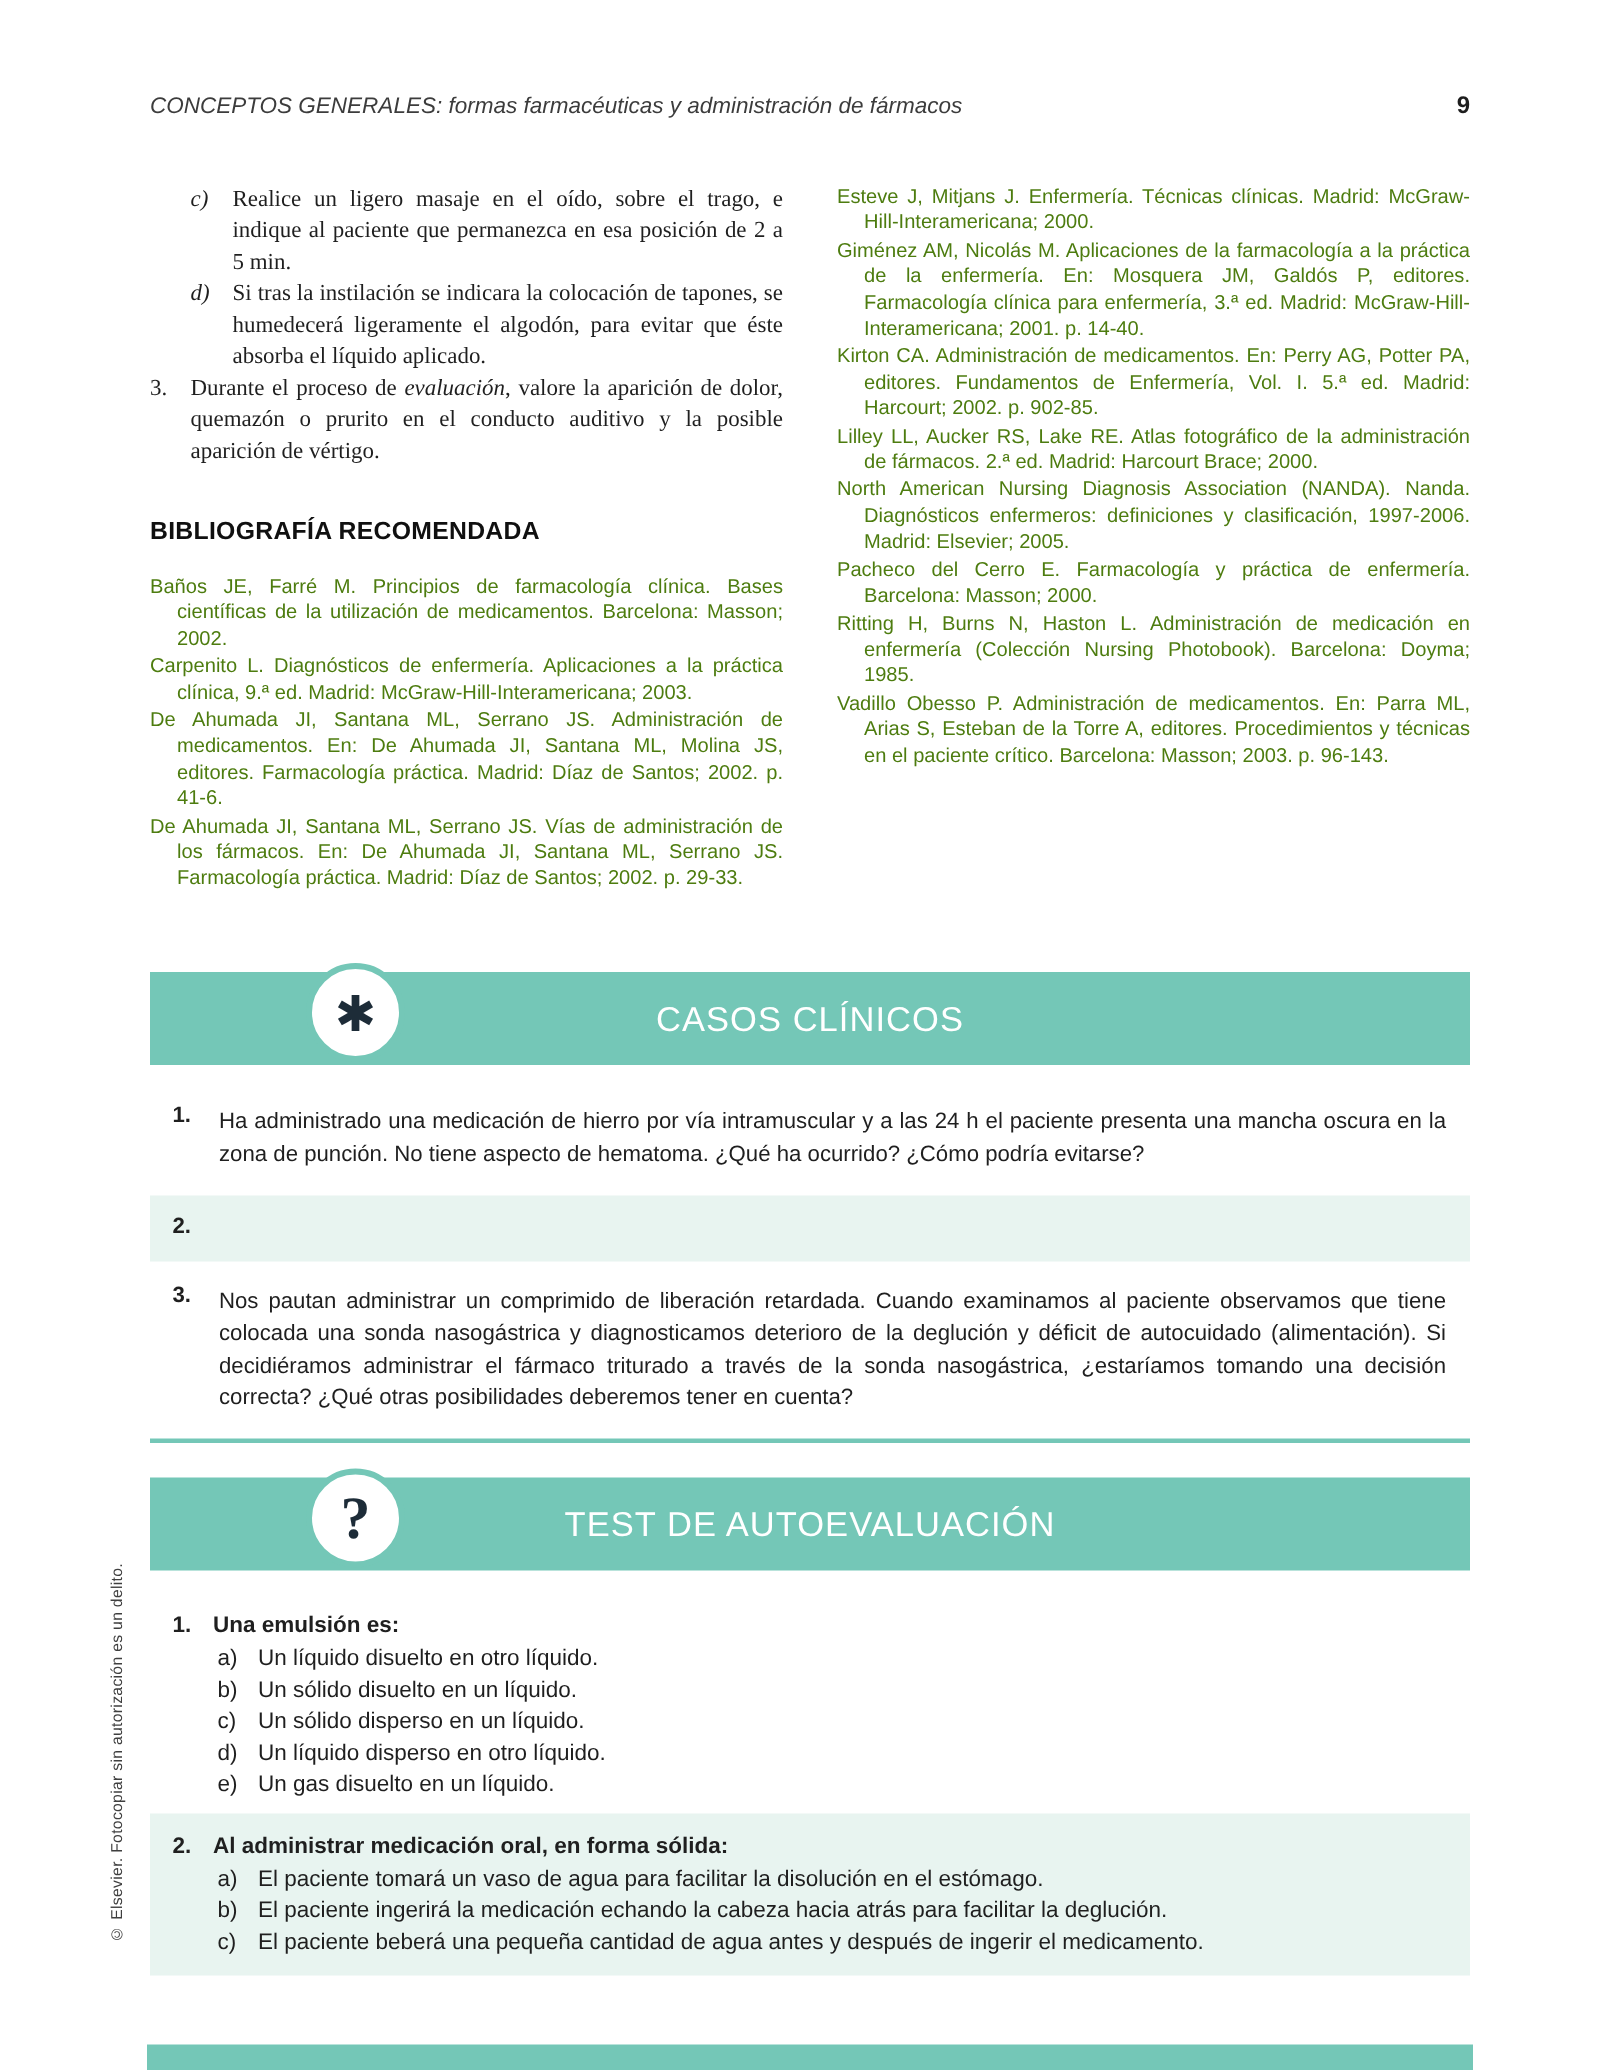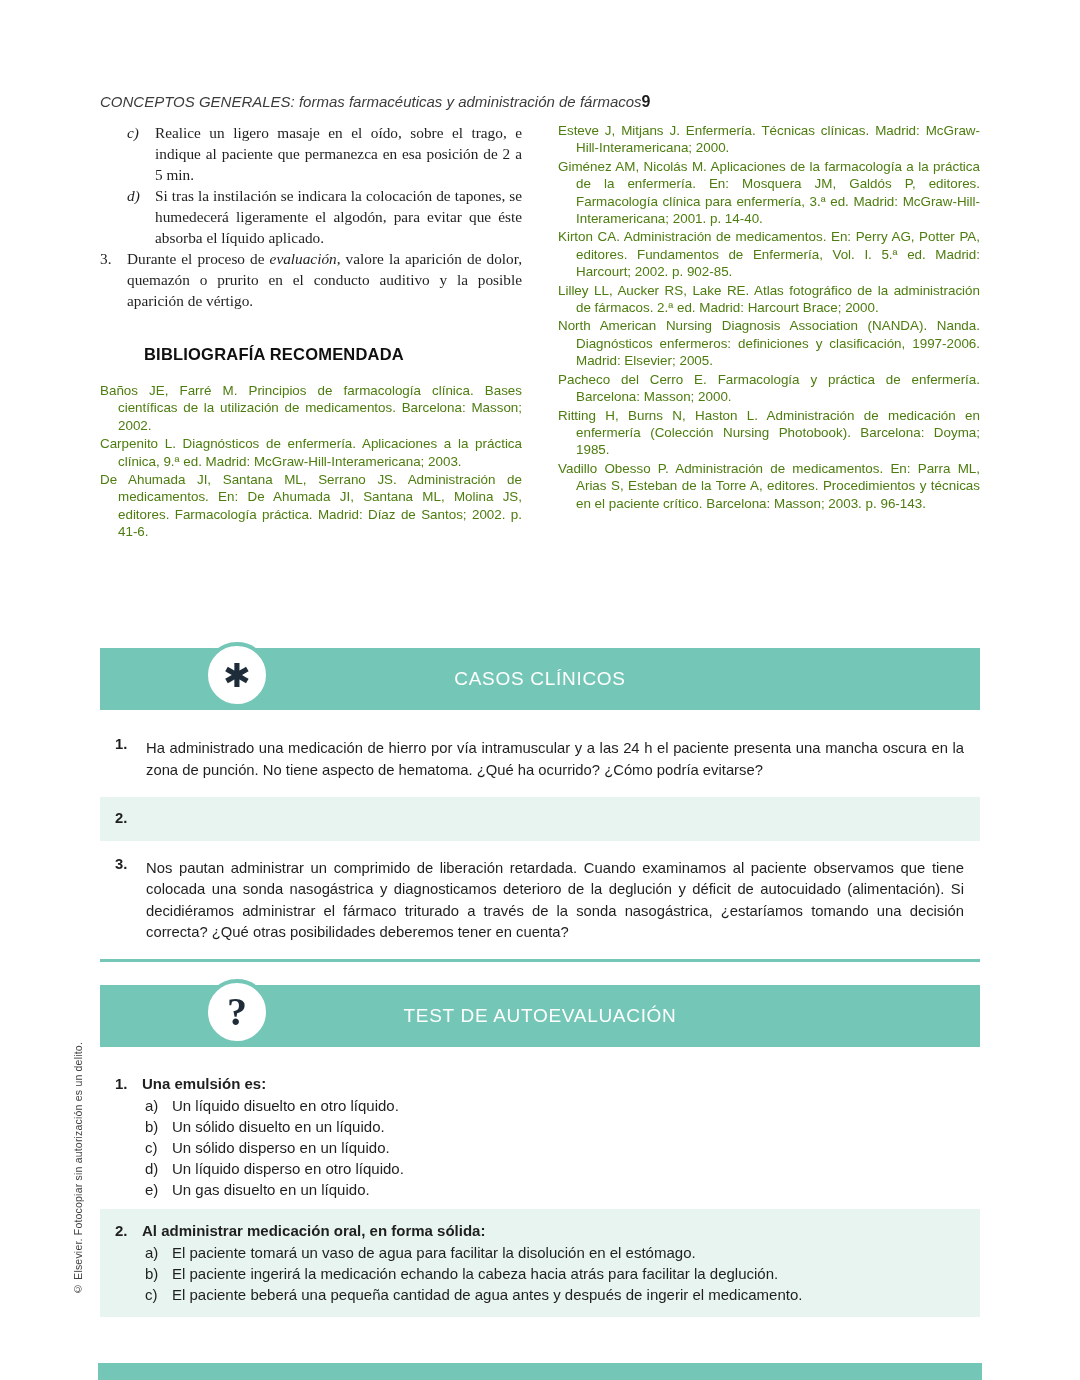--- a/index.html
+++ b/index.html
@@ -1,40 +1,40 @@
 <!DOCTYPE html>
 <html><head>
 <meta charset="utf-8">
 <style>
   html,body{margin:0;padding:0;background:#ffffff;}
   .page{position:relative;width:1080px;height:1380px;background:#ffffff;font-family:"Liberation Sans",sans-serif;color:#232323;overflow:hidden;}
 
-  .page-header{position:absolute;left:100px;top:62px;width:880px;display:flex;align-items:baseline;margin-top:31px;}
+  .page-header{position:absolute;left:100px;top:62px;width:880px;display:flex;justify-content:space-between;align-items:baseline;}
   .header-title{font-style:italic;font-size:15px;color:#3c3c3c;}
   .page-number{font-weight:700;font-size:16px;color:#1d1d1d;}
 
   .columns{position:absolute;left:100px;top:122px;width:880px;display:flex;gap:36px;}
   .col{width:422px;}
 
   .book{font-family:"Liberation Serif",serif;font-size:15.3px;line-height:21px;text-align:justify;color:#1f1f1f;}
   .row{display:flex;}
   .row p{margin:0;}
   .marker{flex:0 0 27px;}
   .sub{margin-left:27px;}
   .sub .marker{flex:0 0 28px;font-style:italic;}
 
-  .bib-heading{margin-top:34px;margin-bottom:18px;font-size:16.5px;font-weight:700;color:#101010;letter-spacing:0.2px;margin-left:44px;}
+  .bib-heading{margin-top:34px;margin-bottom:18px;font-size:16.5px;font-weight:700;color:#101010;letter-spacing:0.2px;}
   .bib{margin:0 0 1px 0;font-size:13.4px;line-height:17.4px;text-align:justify;padding-left:18px;text-indent:-18px;color:#4d7c0f;}
 
   .section{position:absolute;left:100px;width:880px;}
   .casos-section{top:648px;}
   .test-section{top:985px;}
 
   .banner{position:relative;height:62px;background:#74c7b7;display:flex;align-items:center;justify-content:center;}
-  .banner-title{color:#ffffff;font-size:19px;letter-spacing:0.7px;}
+  .banner-title{color:#ffffff;font-size:23px;letter-spacing:0.7px;}
   .icon-circle{position:absolute;left:104px;top:-6px;width:66px;height:66px;border-radius:50%;background:#ffffff;border:4px solid #74c7b7;display:flex;align-items:center;justify-content:center;box-sizing:border-box;}
   .glyph-asterisk{font-family:"DejaVu Sans",sans-serif;font-size:33px;color:#1d2c38;line-height:1;}
   .glyph-q{font-family:"Liberation Serif",serif;font-weight:700;font-size:40px;color:#1d2c38;line-height:1;}
 
   .caso-row{display:flex;padding:0 12px 0 15px;font-size:14.8px;line-height:21.5px;color:#1f1f1f;}
   .caso-row .num{flex:0 0 27px;font-weight:700;}
   .caso-row p{margin:4px;text-align:justify;}
   .caso-1{margin-top:24px;}
   .caso-2{margin-top:12px;background:#e8f4f0;padding-top:11px;padding-bottom:11px;}
   .caso-3{margin-top:13px;}
@@ -81,20 +81,21 @@
           <span class="marker">3.</span>
           <p><span>Durante el proceso de </span><i>evaluación</i><span>, valore la aparición de dolor, quemazón o prurito en el conducto auditivo y la posible aparición de vértigo.</span></p>
         </div>
       </div>
 
       <h2 class="bib-heading">BIBLIOGRAFÍA RECOMENDADA</h2>
 
       <p class="bib">Baños JE, Farré M. Principios de farmacología clínica. Bases científicas de la utilización de medicamentos. Barcelona: Masson; 2002.</p>
       <p class="bib">Carpenito L. Diagnósticos de enfermería. Aplicaciones a la práctica clínica, 9.ª ed. Madrid: McGraw-Hill-Interamericana; 2003.</p>
       <p class="bib">De Ahumada JI, Santana ML, Serrano JS. Administración de medicamentos. En: De Ahumada JI, Santana ML, Molina JS, editores. Farmacología práctica. Madrid: Díaz de Santos; 2002. p. 41-6.</p>
+      <p class="bib">De Ahumada JI, Santana ML, Serrano JS. Vías de administración de los fármacos. En: De Ahumada JI, Santana ML, Serrano JS. Farmacología práctica. Madrid: Díaz de Santos; 2002. p. 29-33.</p>
     </div>
 
     <div class="col">
       <p class="bib">Esteve J, Mitjans J. Enfermería. Técnicas clínicas. Madrid: McGraw-Hill-Interamericana; 2000.</p>
       <p class="bib">Giménez AM, Nicolás M. Aplicaciones de la farmacología a la práctica de la enfermería. En: Mosquera JM, Galdós P, editores. Farmacología clínica para enfermería, 3.ª ed. Madrid: McGraw-Hill-Interamericana; 2001. p. 14-40.</p>
       <p class="bib">Kirton CA. Administración de medicamentos. En: Perry AG, Potter PA, editores. Fundamentos de Enfermería, Vol. I. 5.ª ed. Madrid: Harcourt; 2002. p. 902-85.</p>
       <p class="bib">Lilley LL, Aucker RS, Lake RE. Atlas fotográfico de la administración de fármacos. 2.ª ed. Madrid: Harcourt Brace; 2000.</p>
       <p class="bib">North American Nursing Diagnosis Association (NANDA). Nanda. Diagnósticos enfermeros: definiciones y clasificación, 1997-2006. Madrid: Elsevier; 2005.</p>
       <p class="bib">Pacheco del Cerro E. Farmacología y práctica de enfermería. Barcelona: Masson; 2000.</p>
       <p class="bib">Ritting H, Burns N, Haston L. Administración de medicación en enfermería (Colección Nursing Photobook). Barcelona: Doyma; 1985.</p>

